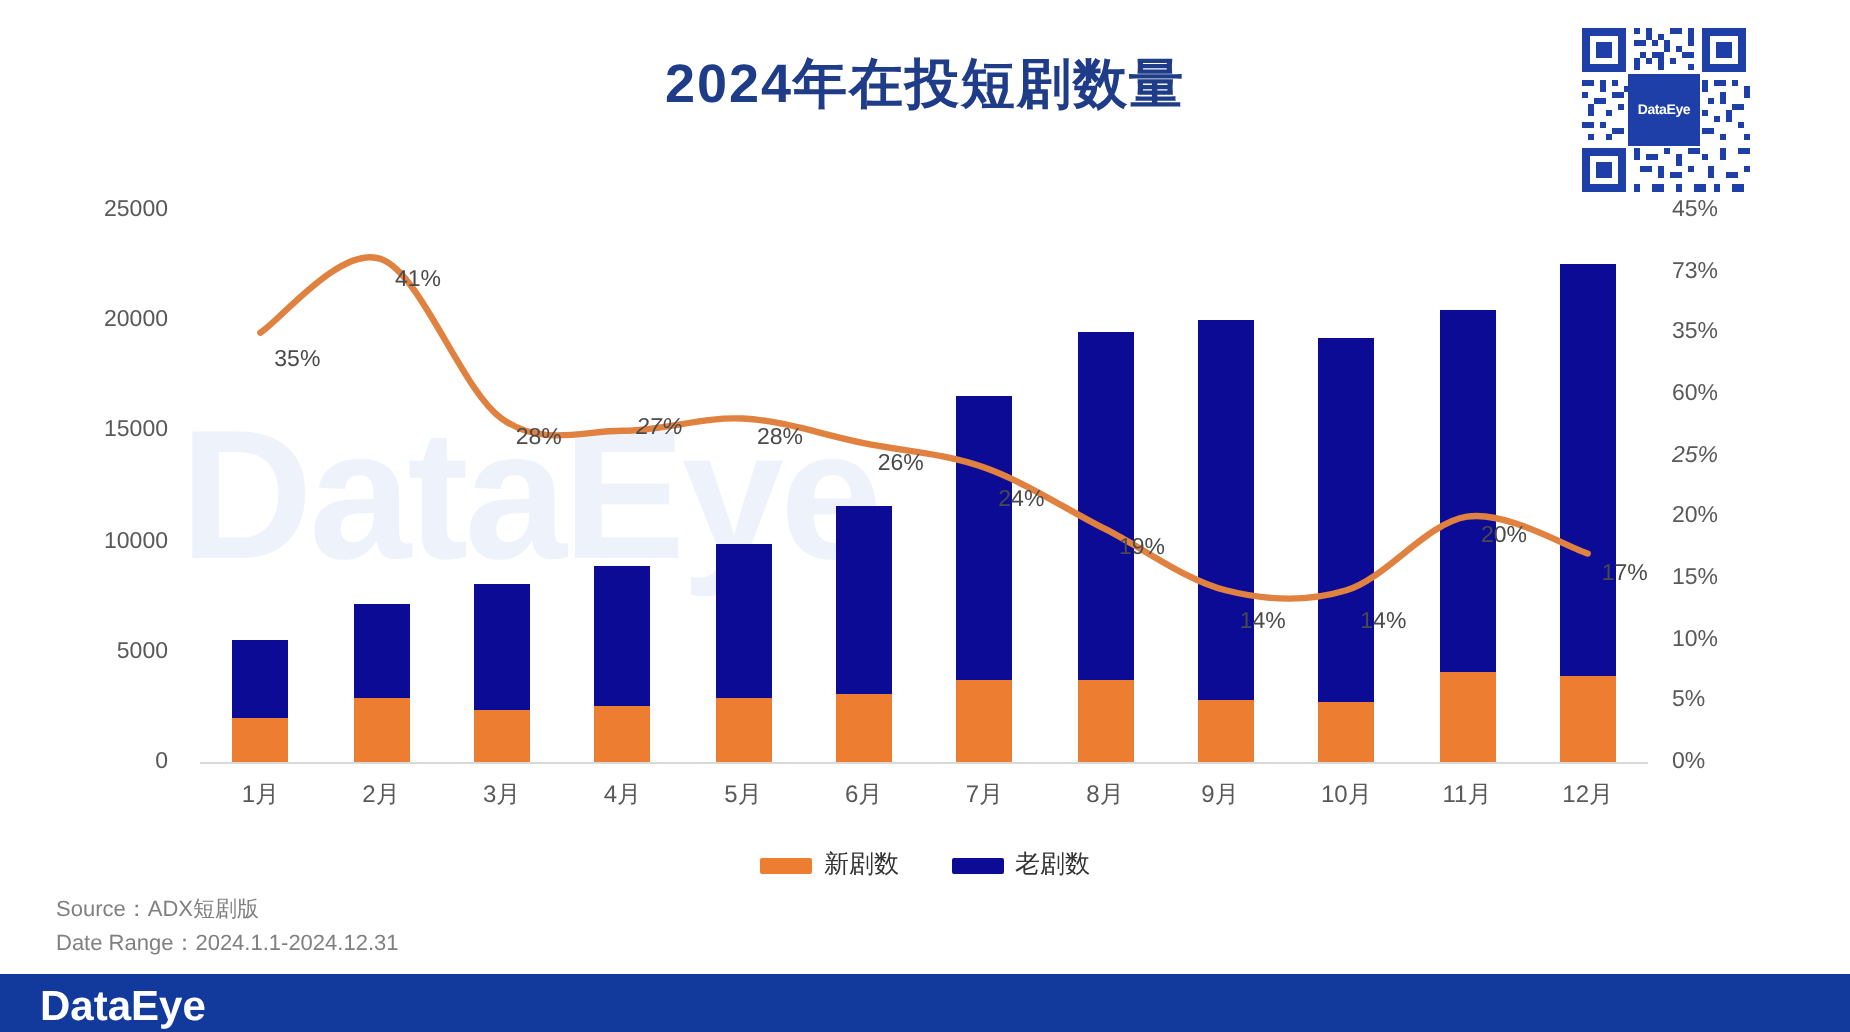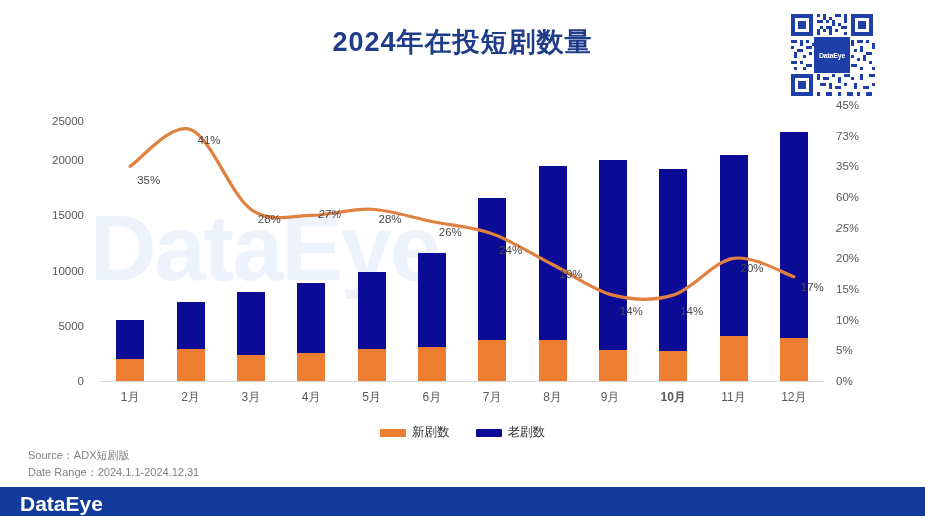--- a/index.html
+++ b/index.html
@@ -227,21 +227,21 @@
   </div>
 
   <div class="watermark">DataEye</div>
 
   <div class="axis-left" id="axisLeft">
       <div class="ytick" style="top: 276px;">0</div>
       <div class="ytick" style="top: 220.8px; text-align: center;">5000</div>
       <div class="ytick" style="top: 165.6px;">10000</div>
       <div class="ytick" style="top: 110.4px;">15000</div>
       <div class="ytick" style="top: 55.2px;">20000</div>
-      <div class="ytick" style="top: 0px; margin-top: 16px;">25000</div>
+      <div class="ytick" style="top: 0px;">25000</div>
     </div>
 
   <div class="axis-right" id="axisRight">
       <div class="ytick-r" style="top: 276px;">0%</div>
       <div class="ytick-r" style="top: 245.333px;">5%</div>
       <div class="ytick-r" style="top: 214.667px;">10%</div>
       <div class="ytick-r" style="top: 184px;">15%</div>
       <div class="ytick-r" style="top: 153.333px;">20%</div>
       <div class="ytick-r" style="top: 122.667px; font-style: italic;">25%</div>
       <div class="ytick-r" style="top: 92px;">60%</div>
@@ -324,21 +324,21 @@
   <div class="xlabels" id="xLabels">
       <div class="xlab" style="left: 30.1667px;">1月</div>
       <div class="xlab" style="left: 90.5px;">2月</div>
       <div class="xlab" style="left: 150.833px;">3月</div>
       <div class="xlab" style="left: 211.167px;">4月</div>
       <div class="xlab" style="left: 271.5px;">5月</div>
       <div class="xlab" style="left: 331.833px;">6月</div>
       <div class="xlab" style="left: 392.167px;">7月</div>
       <div class="xlab" style="left: 452.5px;">8月</div>
       <div class="xlab" style="left: 510px;">9月</div>
-      <div class="xlab" style="left: 573.167px; font-weight: bold;">10月</div>
+      <div class="xlab" style="left: 573.167px;">10月</div>
       <div class="xlab" style="left: 633.5px;">11月</div>
       <div class="xlab" style="left: 693.833px;">12月</div>
     </div>
 
   <div class="legend" id="legend">
       <div class="legend-item">
         <span class="sw-bar" style="background: rgb(237, 125, 49);"></span>
         <span>新剧数</span>
       </div>
       <div class="legend-item">

